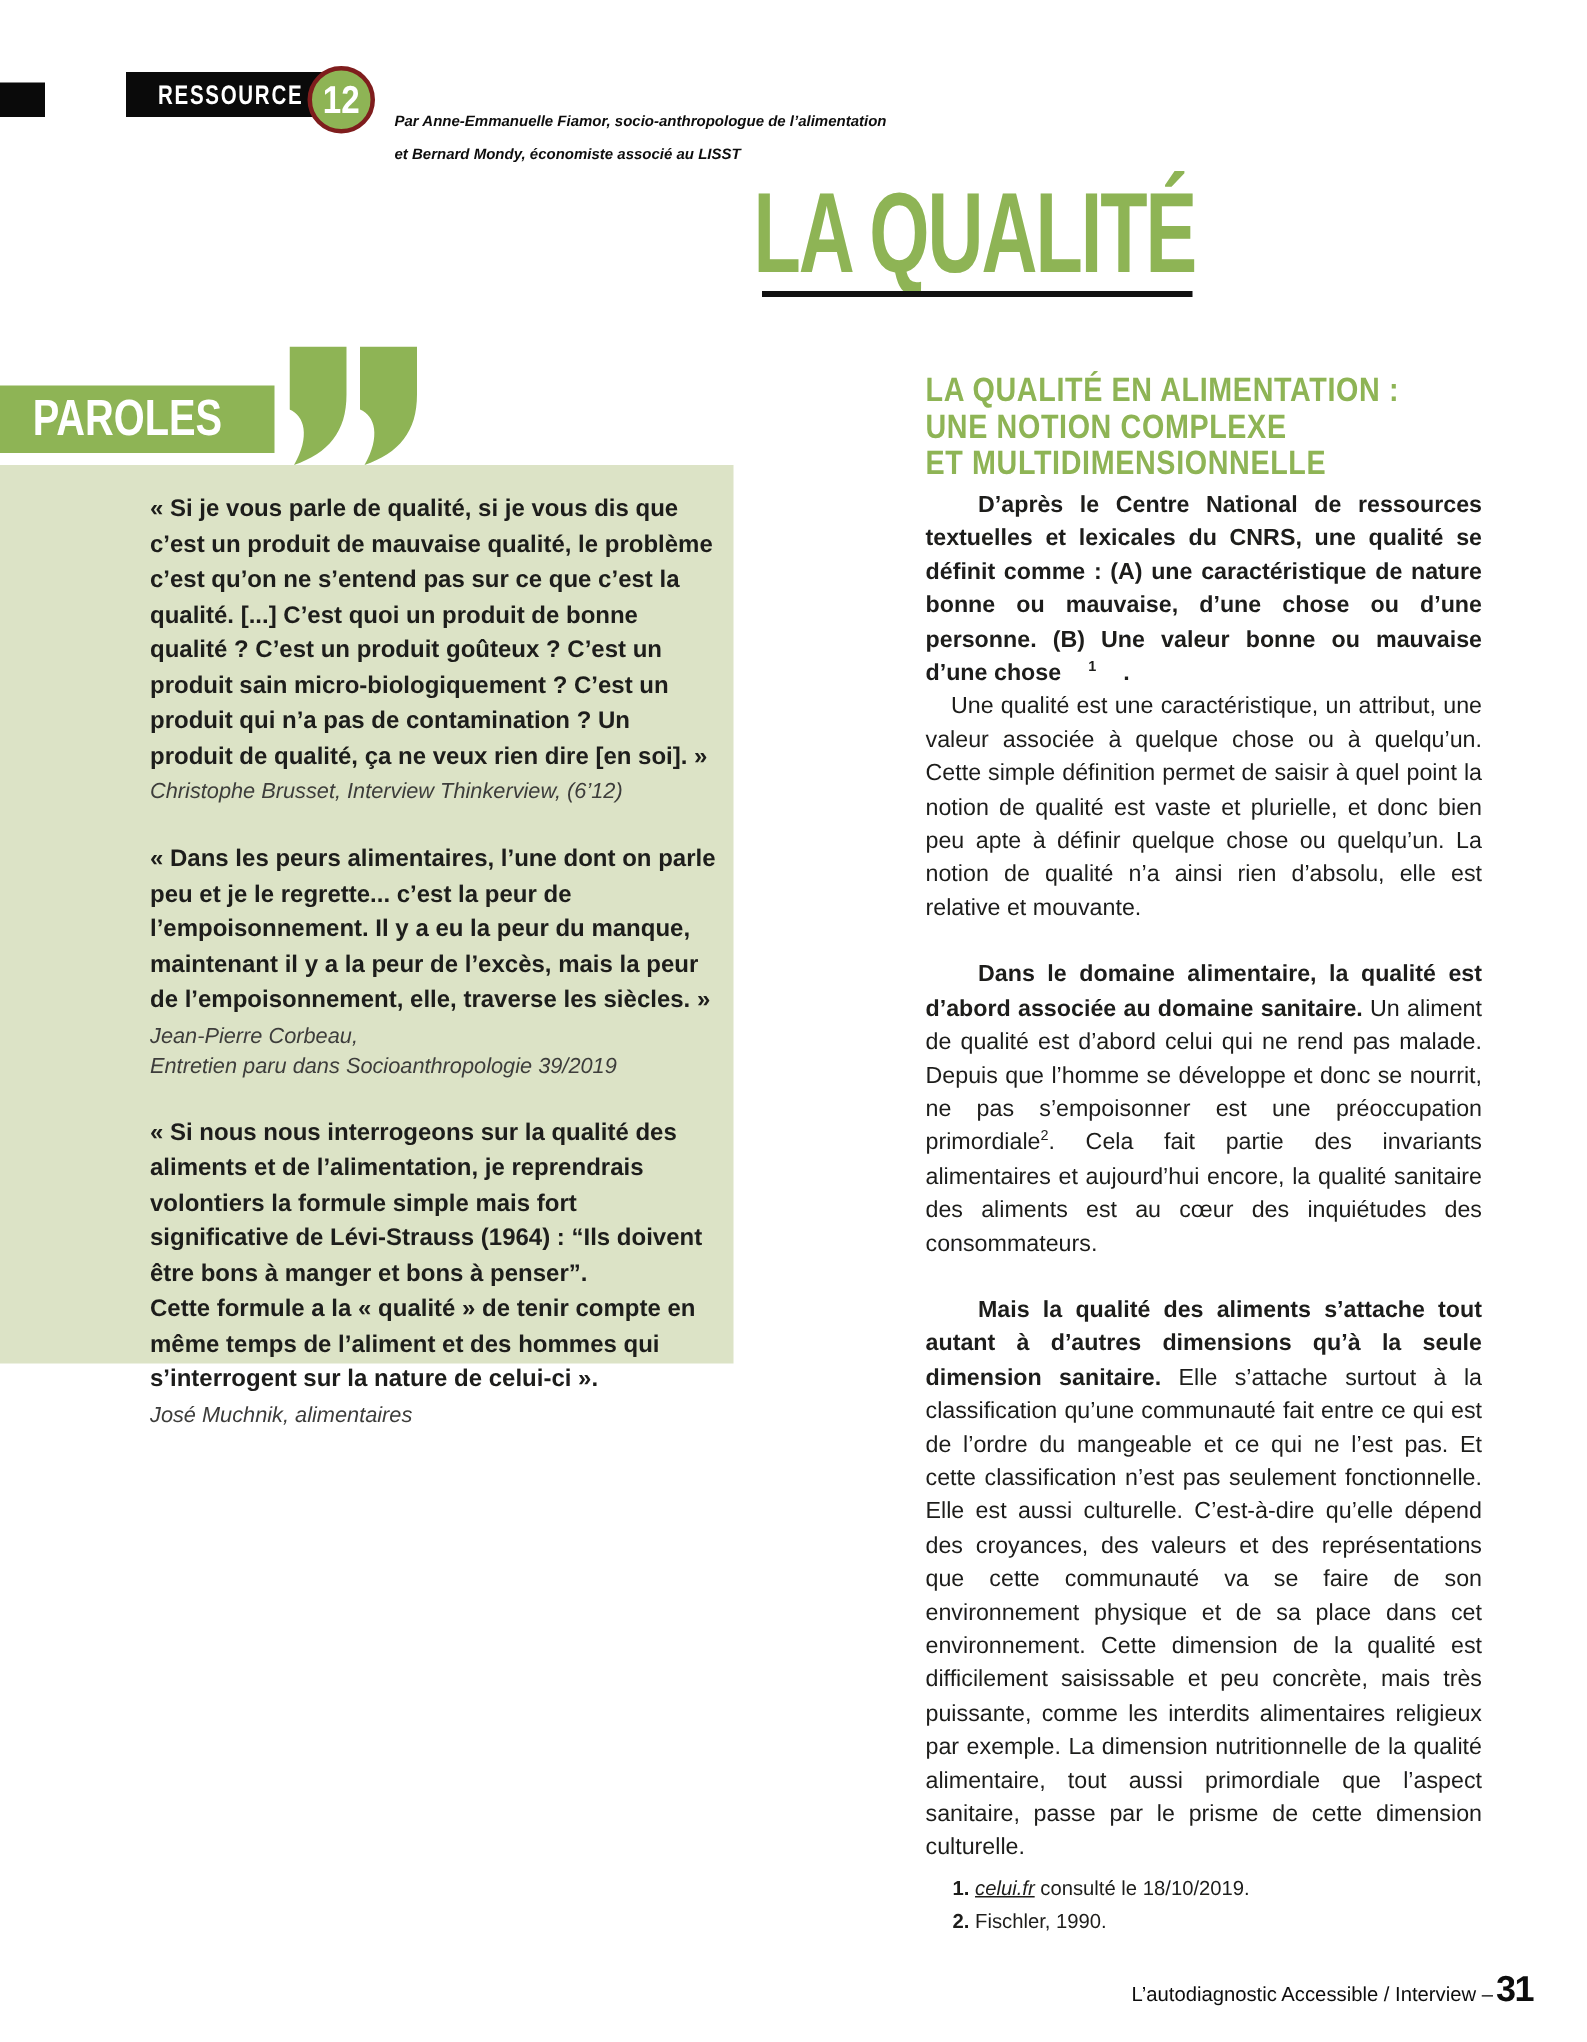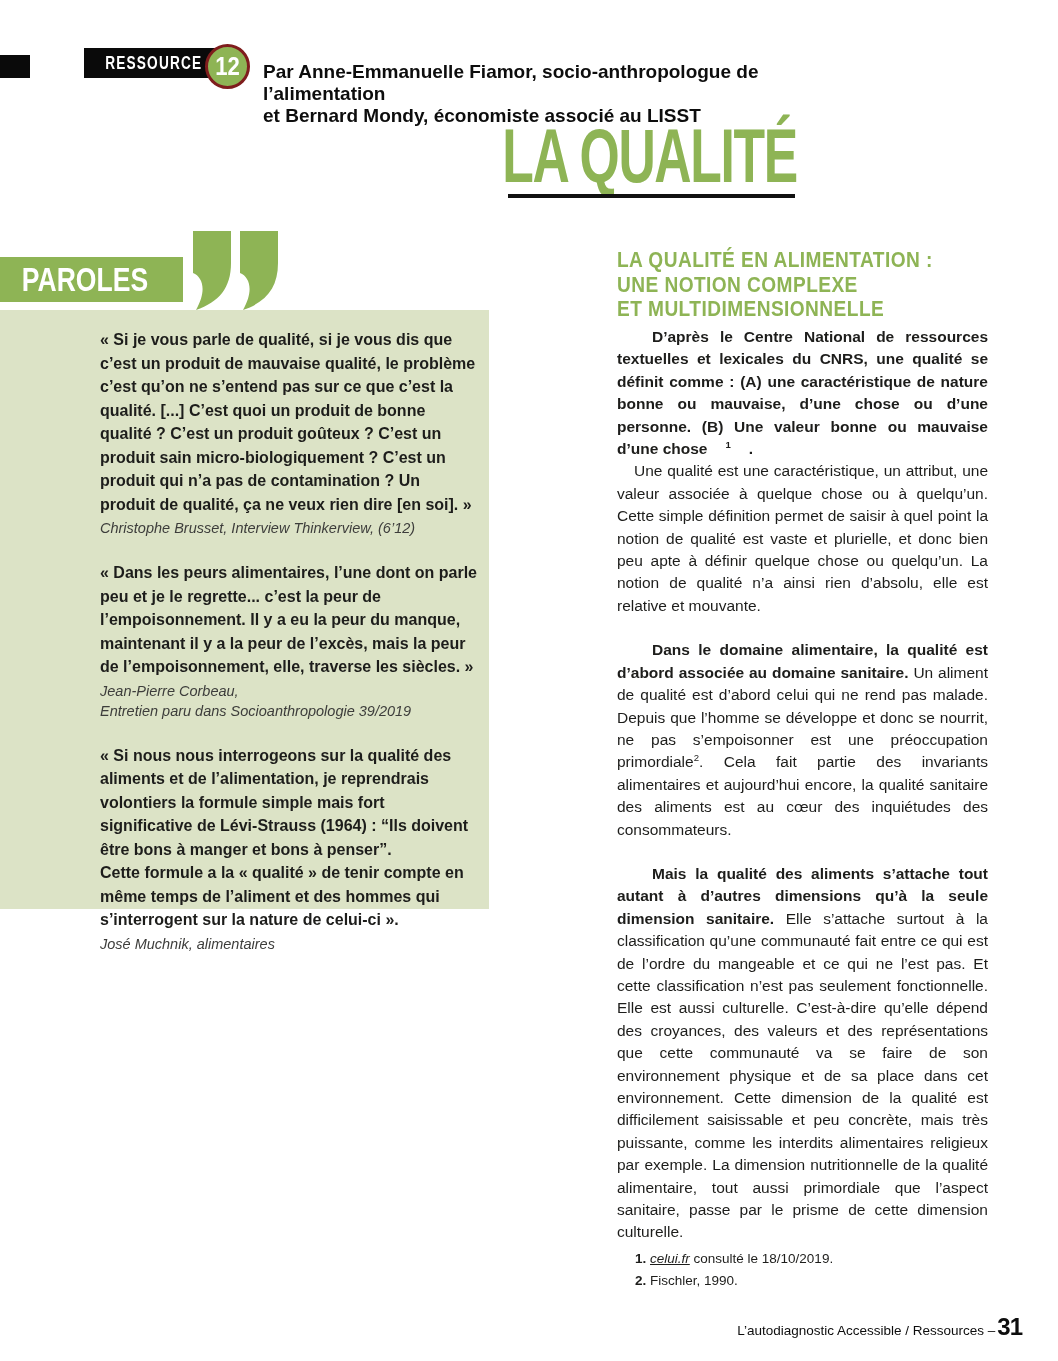--- a/index.html
+++ b/index.html
@@ -23,22 +23,22 @@
   .ressource-badge {
     position:absolute; left:205px; top:44px; width:45px; height:45px;
     border-radius:50%; background:var(--accent); border:3px solid #7f1d1d;
     display:flex; align-items:center; justify-content:center;
   }
   .ressource-badge span {
     color:#fff; font-weight:700; font-size:26px;
     display:inline-block; transform:scaleX(0.85);
   }
   .byline {
-    position:absolute; left:263px; top:61px; width:560px;
-    font-weight:700; font-size:19px; line-height:22px; color:#0d0d0d;
+    position:absolute; left:263px; top:71px; width:560px;
+    font-weight:700; font-style:italic; font-size:10px; line-height:22px; color:#0d0d0d;
   }
 
   
   .title {
     position:absolute; left:370px; top:116px; width:560px; text-align:center;
     color:var(--accent); font-size:76px; font-weight:800; letter-spacing:-2px;
     line-height:80px; white-space:nowrap;
   }
   .title > span { display:inline-block; transform:scaleX(0.68); transform-origin:center; }
   .title-underline { position:absolute; left:508px; top:194px; width:287px; height:4px; background:#111; }
@@ -153,17 +153,17 @@
       <p><span>Une qualité est une caractéristique, un attribut, une valeur associée à quelque chose ou à quelqu’un. Cette simple définition permet de saisir à quel point la notion de qualité est vaste et plurielle, et donc bien peu apte à définir quelque chose ou quelqu’un. La notion de qualité n’a ainsi rien d’absolu, elle est relative et mouvante.</span></p>
       <p class="gap"><span class="b">Dans le domaine alimentaire, la qualité est d’abord associée au domaine sanitaire.</span><span> Un aliment de qualité est d’abord celui qui ne rend pas malade. Depuis que l’homme se développe et donc se nourrit, ne pas s’empoisonner est une préoccupation primordiale</span><sup>2</sup><span>. Cela fait partie des invariants alimentaires et aujourd’hui encore, la qualité sanitaire des aliments est au cœur des inquiétudes des consommateurs.</span></p>
       <p class="gap"><span class="b">Mais la qualité des aliments s’attache tout autant à d’autres dimensions qu’à la seule dimension sanitaire.</span><span> Elle s’attache surtout à la classification qu’une communauté fait entre ce qui est de l’ordre du mangeable et ce qui ne l’est pas. Et cette classification n’est pas seulement fonctionnelle. Elle est aussi culturelle. C’est-à-dire qu’elle dépend des croyances, des valeurs et des représentations que cette communauté va se faire de son environnement physique et de sa place dans cet environnement. Cette dimension de la qualité est difficilement saisissable et peu concrète, mais très puissante, comme les interdits alimentaires religieux par exemple. La dimension nutritionnelle de la qualité alimentaire, tout aussi primordiale que l’aspect sanitaire, passe par le prisme de cette dimension culturelle.</span></p>
     </div>
 
   <div class="footnotes" id="footnotes">
       <div class="footnote"><span class="b">1. </span><span class="i u">celui.fr</span><span> consulté le 18/10/2019.</span></div>
       <div class="footnote"><span class="b">2. </span><span>Fischler, 1990.</span></div>
     </div>
   <div class="footer">
-    <span>L’autodiagnostic Accessible / Ressources – </span>
+    <span>L’autodiagnostic Accessible / Interview – </span>
     <span class="pagenum">31</span>
   </div>
 
 </div>
 
 </body></html>

